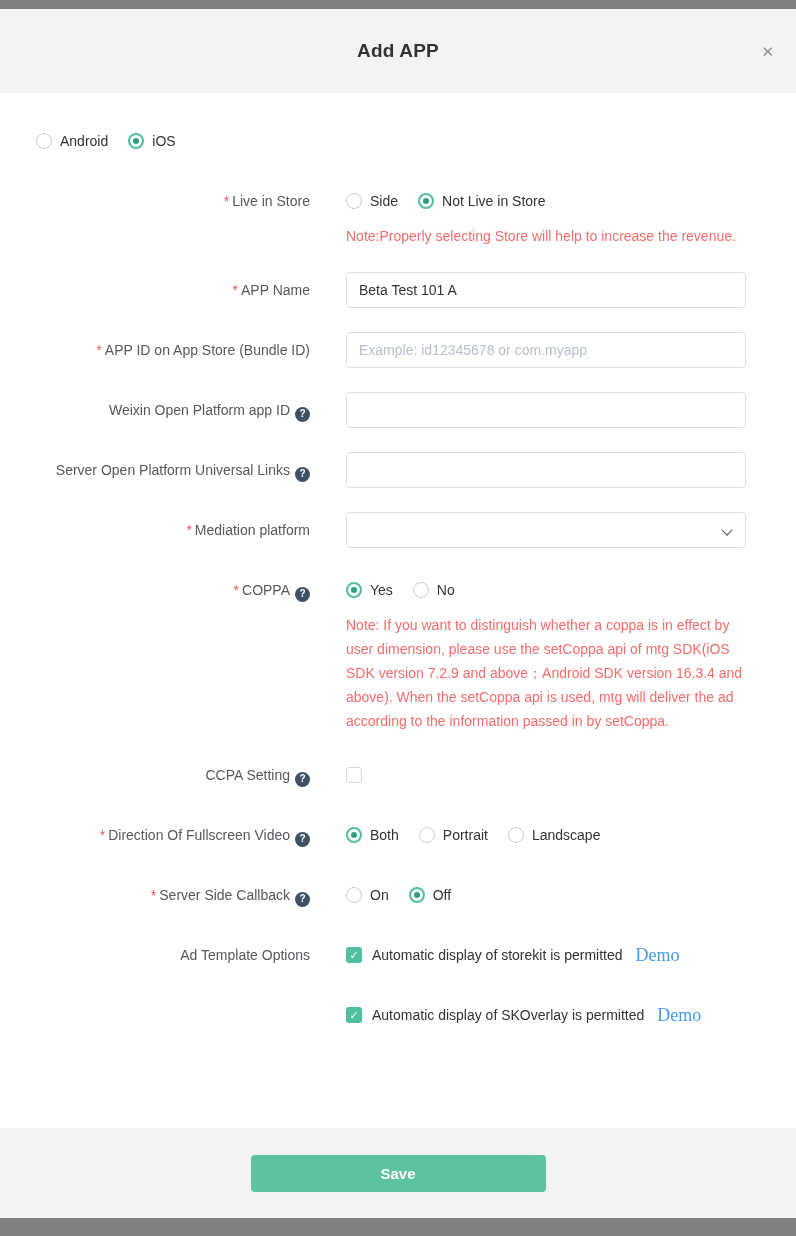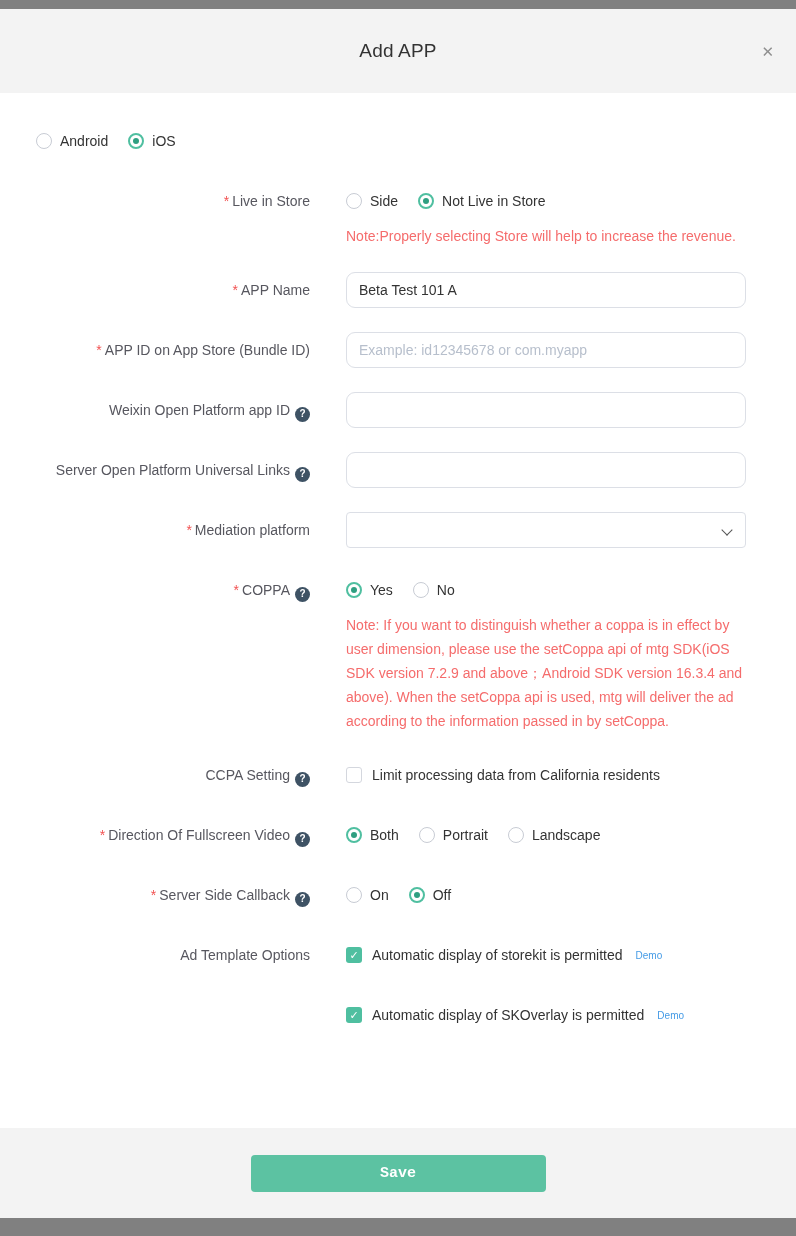--- a/index.html
+++ b/index.html
@@ -8,37 +8,37 @@
     width:796px;height:1236px;margin:0 auto;position:relative;
     font-family:"Liberation Sans","DejaVu Sans",sans-serif;
     display:flex;flex-direction:column;background:#808080;
   }
   .top-bar{height:9px;background:#808080;flex:0 0 auto;}
   .bottom-bar{height:18px;background:#808080;flex:0 0 auto;}
   .modal-header{
     height:84px;background:#f3f3f3;position:relative;flex:0 0 auto;
     display:flex;align-items:center;justify-content:center;
   }
-  .modal-title{font-size:19px;font-weight:400;color:#333;letter-spacing:.2px;text-align:right;}
+  .modal-title{font-size:19px;font-weight:700;color:#333;letter-spacing:.2px;text-align:right;}
   .close-btn{
     position:absolute;right:18px;top:50%;transform:translateY(-50%);
     font-size:15px;color:#8f8f8f;cursor:pointer;padding:4px;line-height:1;
   }
   .modal-body{
     height:1035px;background:#ffffff;flex:0 0 auto;
     padding-top:30px;overflow:hidden;
   }
   .modal-footer{
     height:90px;background:#f3f3f3;flex:0 0 auto;
     display:flex;align-items:center;justify-content:center;
   }
   .save-btn{
     width:295px;height:37px;border:none;border-radius:4px;
     background:#5cc2a2;color:#ffffff;font-size:15px;font-weight:600;
-    font-family:Liberation Mono, monospace;cursor:pointer;
+    font-family:Liberation Sans, sans-serif;cursor:pointer;
   }
   
   .row{display:flex;align-items:flex-start;margin-bottom:24px;}
   .label-col{
     width:310px;flex:0 0 auto;text-align:right;
     font-size:14px;color:#57575f;line-height:36px;white-space:nowrap;
   }
   .ctrl-col{margin-left:36px;width:400px;flex:0 0 auto;}
   .ctrl-line{min-height:36px;display:flex;align-items:center;}
   .req{color:#f25252;margin-right:3px;}
@@ -61,24 +61,24 @@
   .opt-text{margin-left:8px;font-size:14px;color:#333;}
   
   .cb-line{display:flex;align-items:center;min-height:36px;}
   .checkbox{
     width:16px;height:16px;border-radius:3px;flex:0 0 auto;
     display:inline-flex;align-items:center;justify-content:center;
   }
   .checkbox.checked{background:#4fbfa0;color:#fff;font-size:11px;line-height:1;}
   .checkbox.unchecked{background:#fff;border:1px solid #d4d7de;color:transparent;}
   .cb-text{margin-left:10px;font-size:14px;color:#333;}
-  .demo-link{margin-left:13px;font-size:10px;color:#459be6;text-decoration:none;cursor:pointer;}
+  .demo-link{margin-left:13px;font-size:18px;color:#459be6;text-decoration:none;cursor:pointer;font-family:Liberation Serif, serif;}
   
   .text-input{
-    width:400px;height:36px;border:1px solid #dcdfe6;border-radius:9px;
+    width:400px;height:36px;border:1px solid #dcdfe6;border-radius:4px;
     padding:0 12px;font-size:14px;color:#333;font-family:inherit;outline:none;background:#fff;
   }
   .text-input::placeholder{color:#b7bfcc;}
   .select-box{
     width:400px;height:36px;border:1px solid #dcdfe6;border-radius:4px;
     background:#fff;position:relative;cursor:pointer;
   }
   .select-chevron{
     position:absolute;right:14px;top:13px;width:8px;height:8px;
     border-right:1.5px solid #555;border-bottom:1.5px solid #555;
@@ -187,21 +187,20 @@
         </div>
         <div class="note">Note: If you want to distinguish whether a coppa is in effect by user dimension, please use the setCoppa api of mtg SDK(iOS SDK version 7.2.9 and above；Android SDK version 16.3.4 and above). When the setCoppa api is used, mtg will deliver the ad according to the information passed in by setCoppa.</div>
       </div>
     </div>
 
     <div class="row">
       <div class="label-col"><span>CCPA Setting</span><span class="q-icon">?</span></div>
       <div class="ctrl-col">
         <div class="cb-line">
           <span class="checkbox unchecked"></span>
-          <span class="cb-text">Limit processing data from California residents</span>
         </div>
       </div>
     </div>
 
     <div class="row">
       <div class="label-col"><span class="req">*</span><span>Direction Of Fullscreen Video</span><span class="q-icon">?</span></div>
       <div class="ctrl-col">
         <div class="ctrl-line">
           <span class="radio-opt">
               <span class="radio checked"></span>

